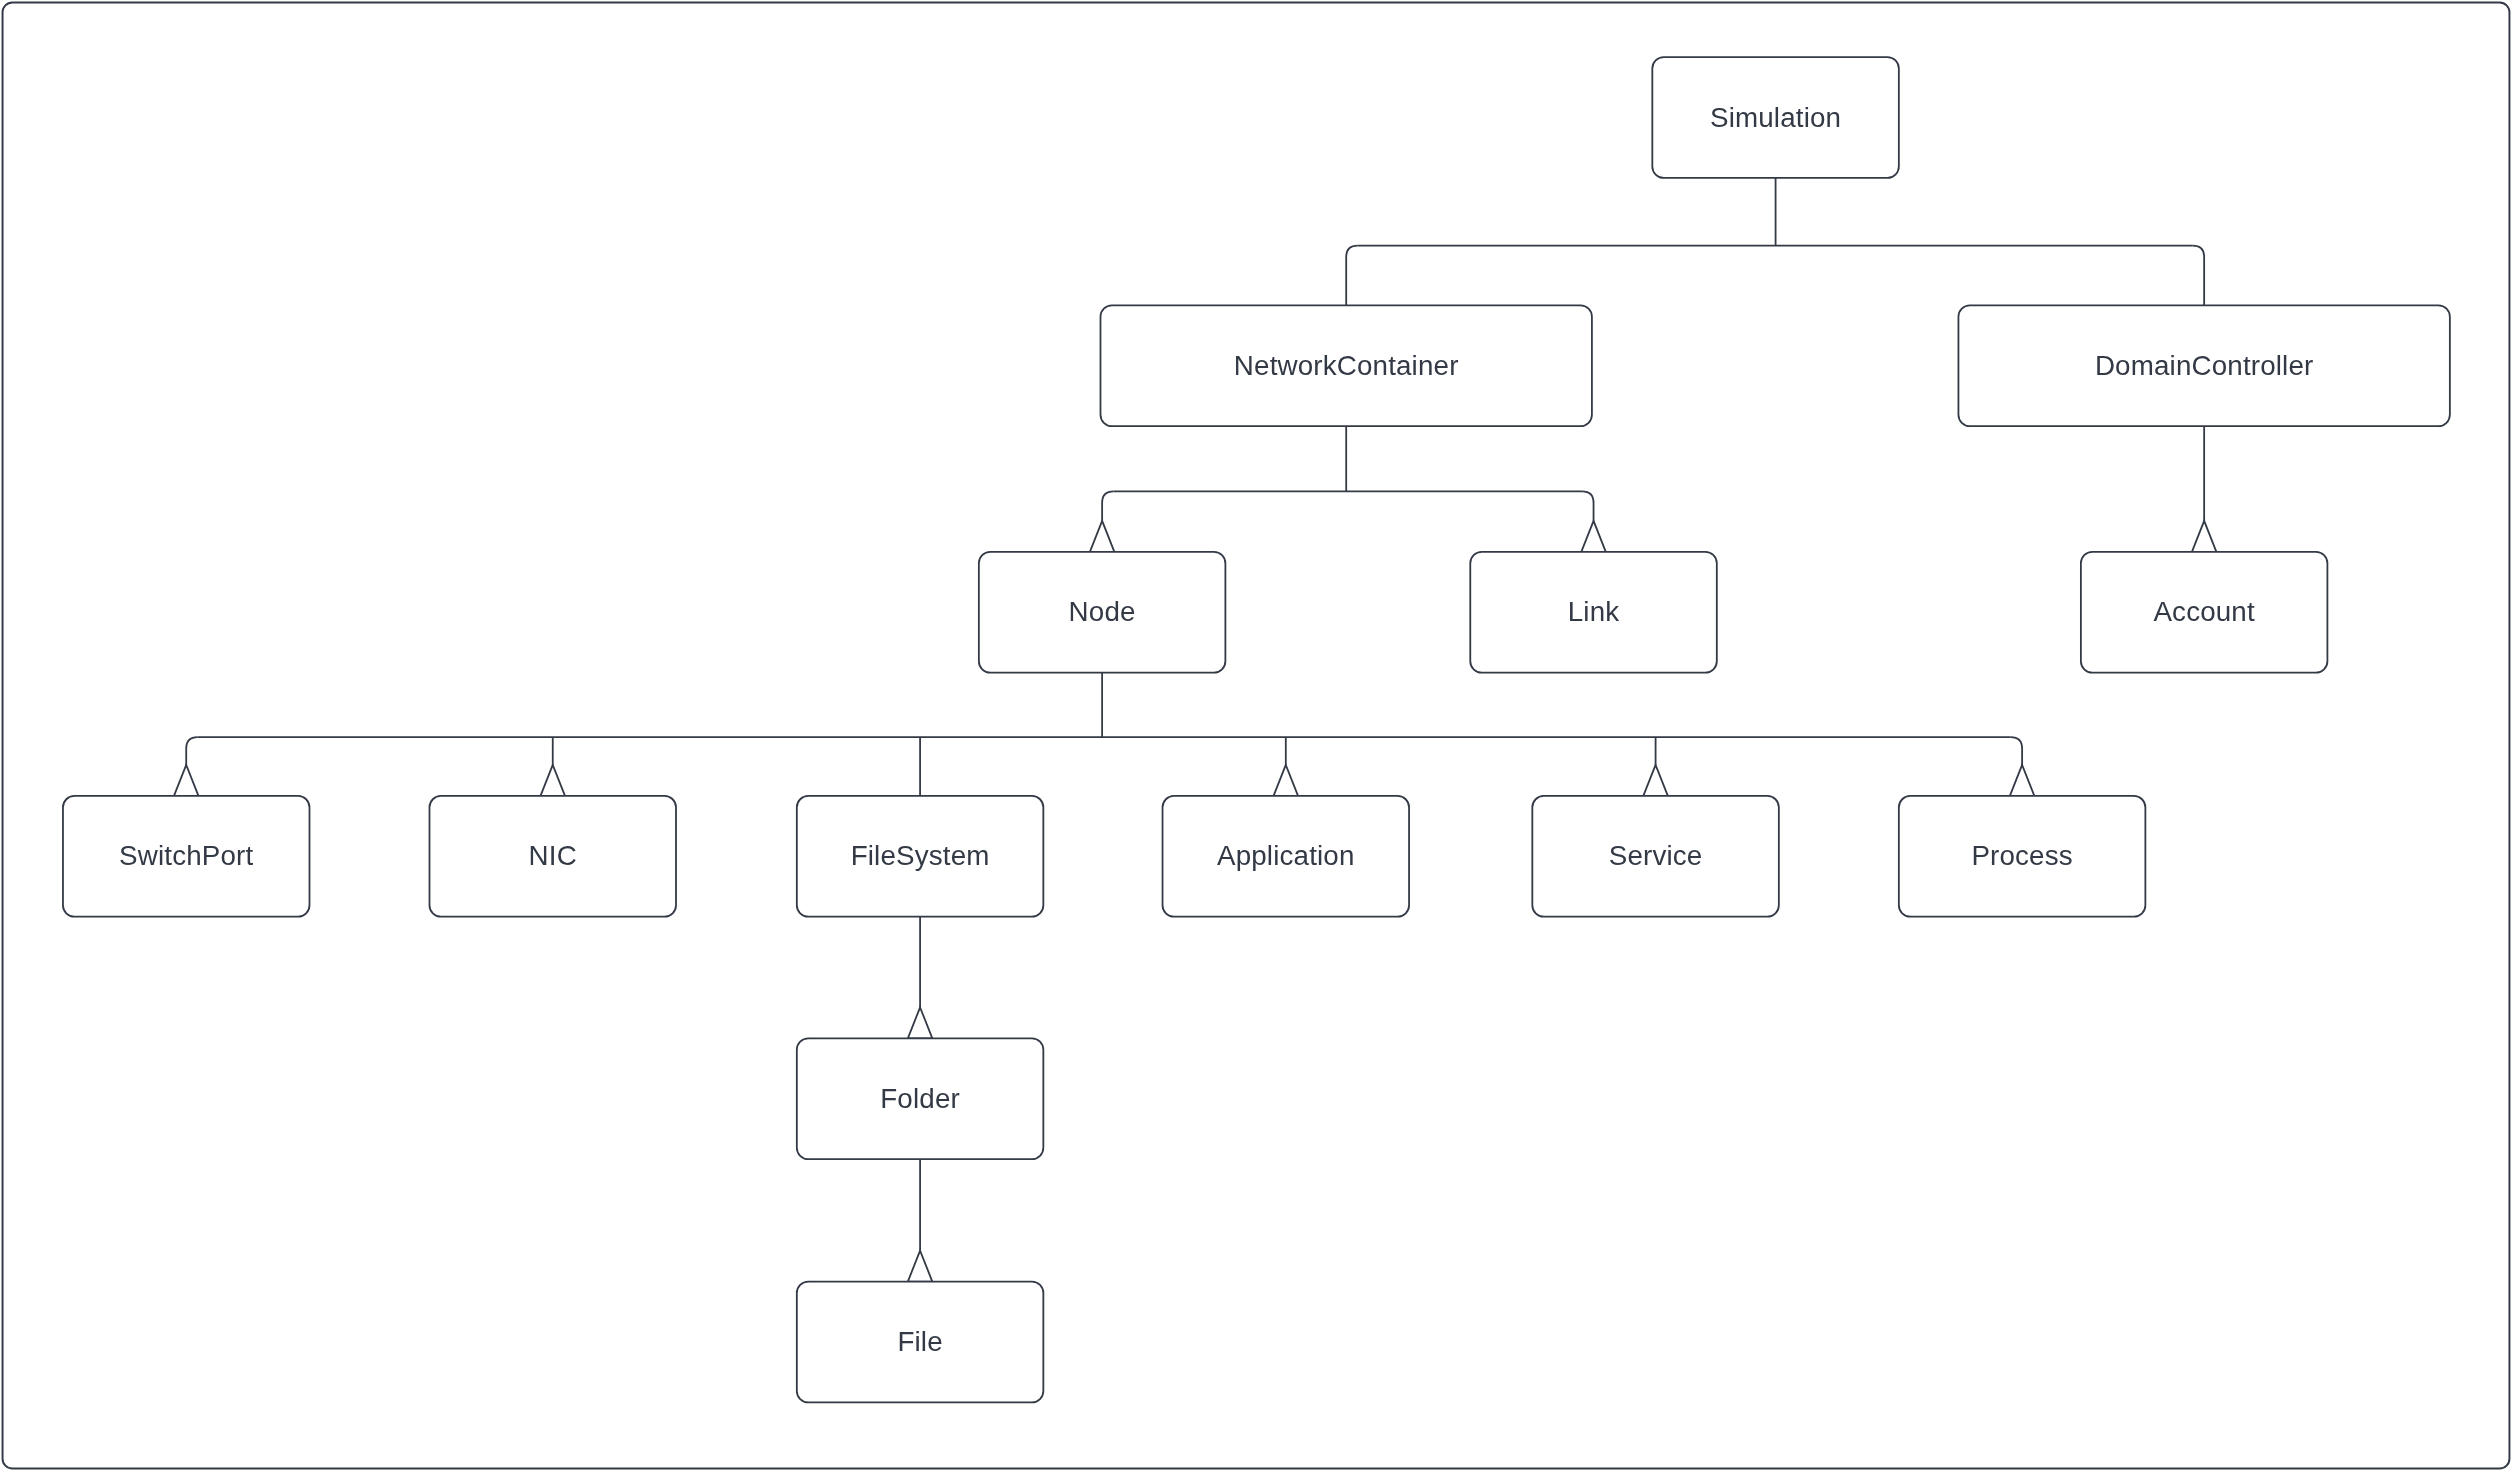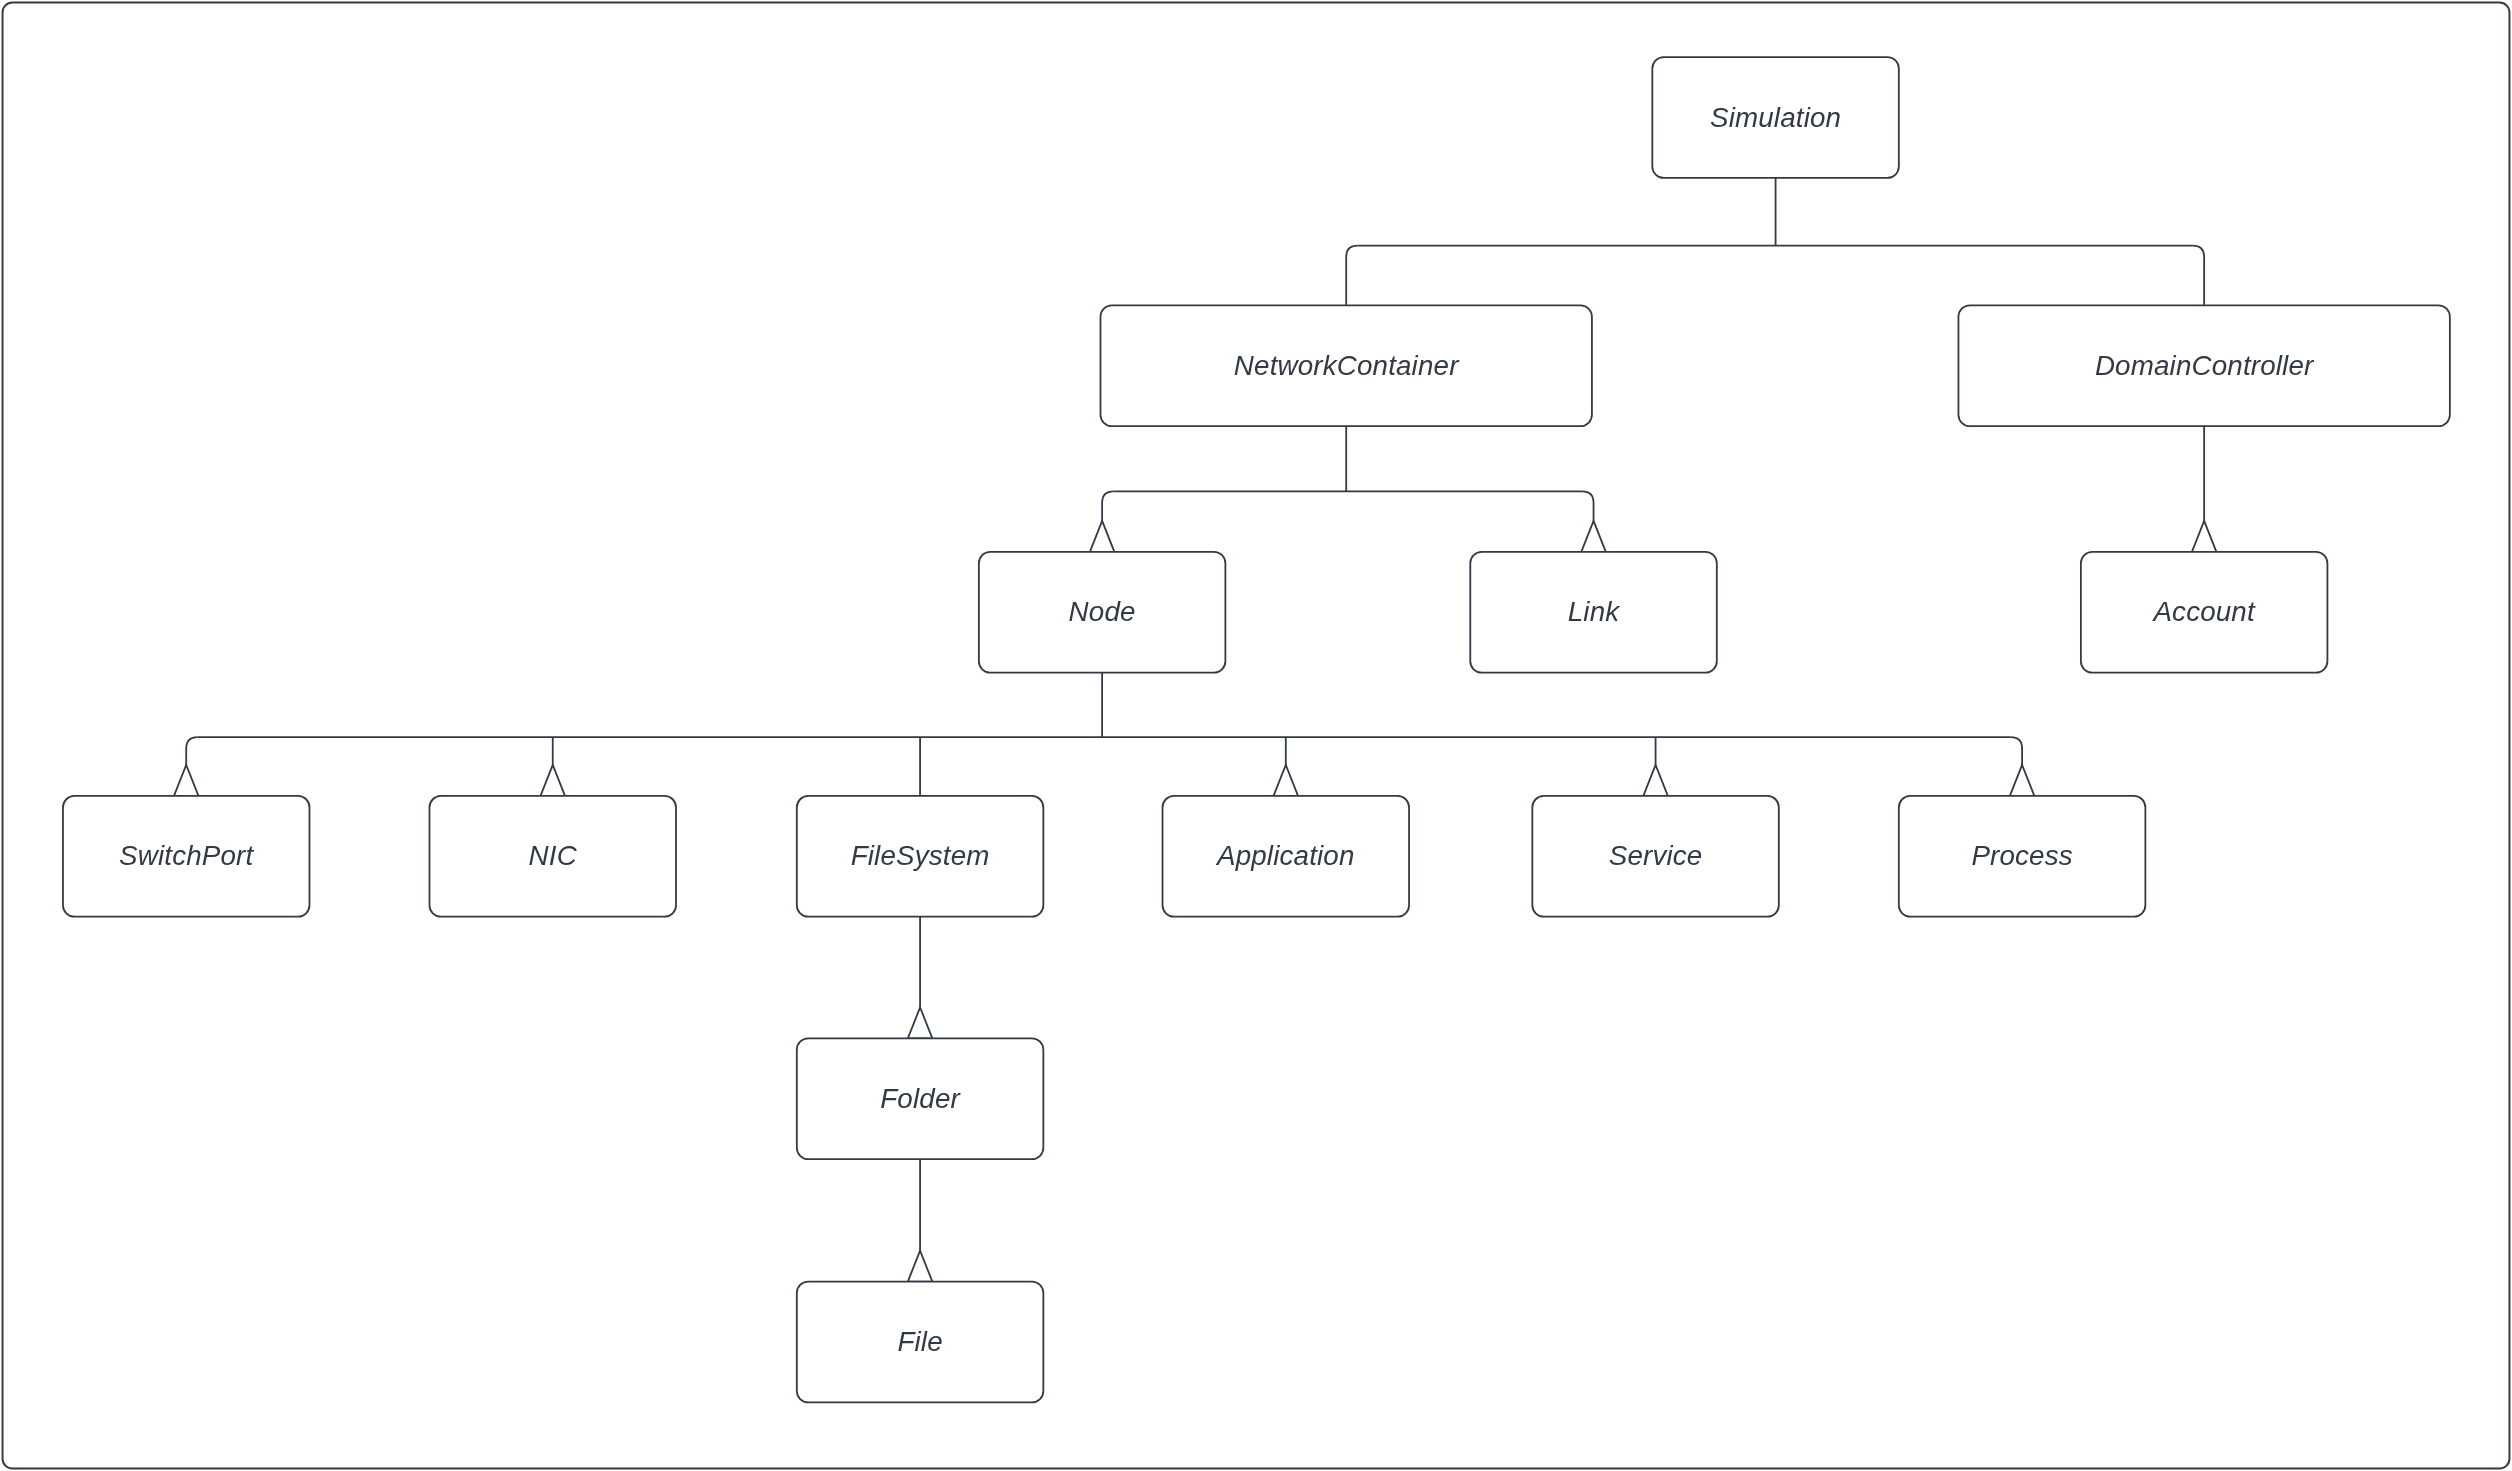--- a/index.html
+++ b/index.html
@@ -11,21 +11,20 @@
     width: 2512px;
     height: 1471px;
     font-family: "Liberation Sans", sans-serif;
     overflow: hidden;
   }
   #diagram-root {
     position: relative;
     width: 2512px;
     height: 1471px;
     background: #ffffff;
-    font-style: italic;
   }
   svg#uml-canvas {
     display: block;
     width: 2512px;
     height: 1471px;
   }
   .node-box rect {
     fill: #ffffff;
     stroke: #333a45;
     stroke-width: 2.2;

